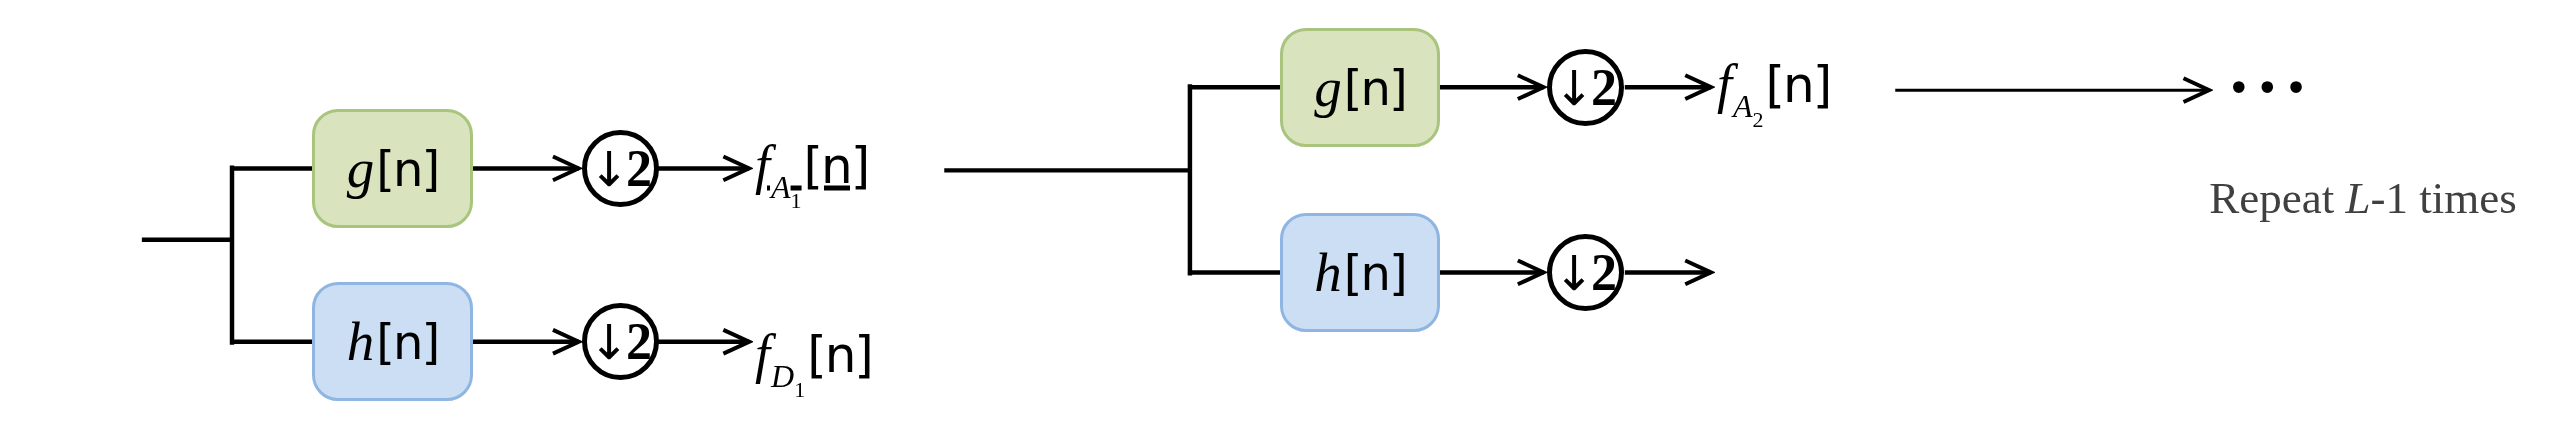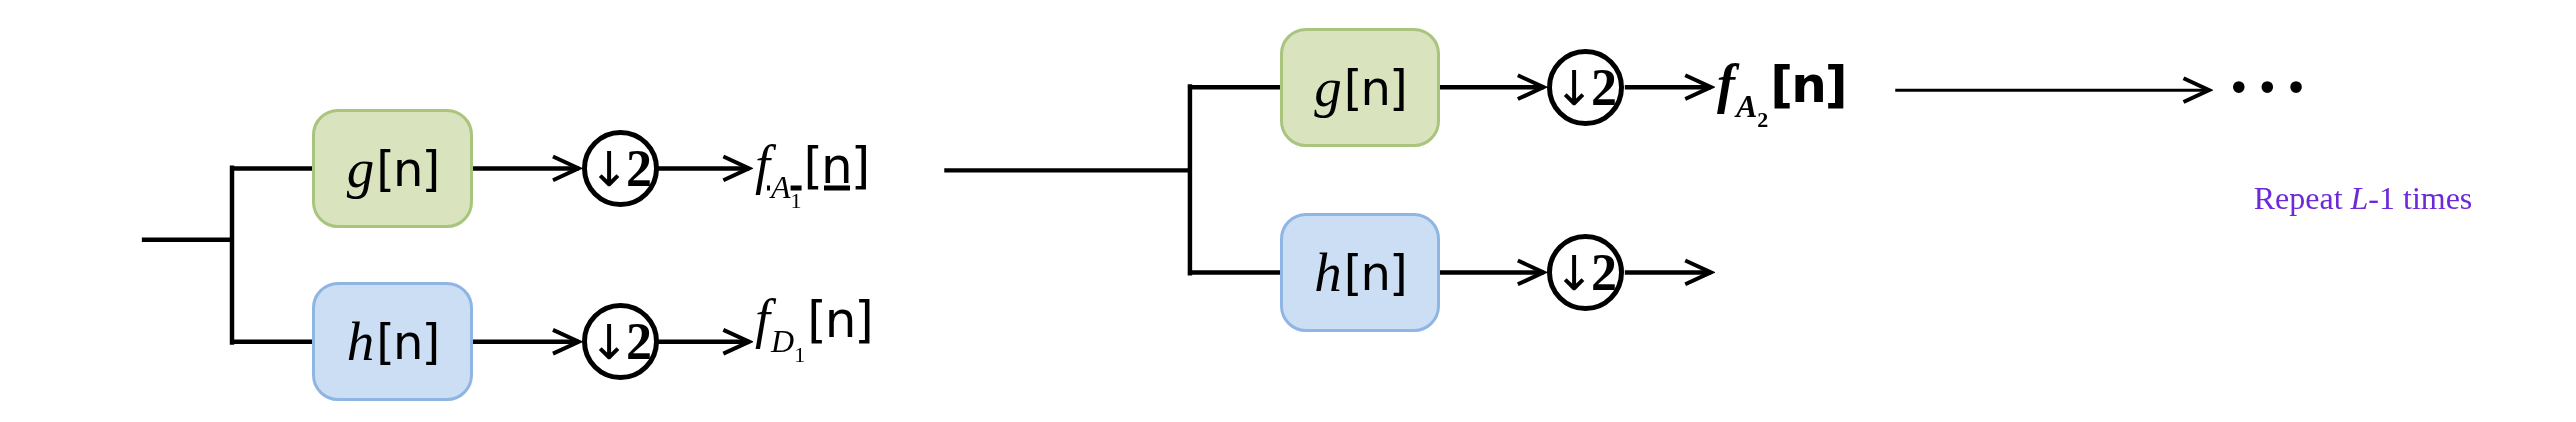--- a/index.html
+++ b/index.html
@@ -116,22 +116,22 @@
     font-size: 40px;
     letter-spacing: 5px;
     line-height: 1;
     color: #000;
   }
 
   .repeat-note {
     position: absolute;
     transform: translate(-50%, -50%);
     font-family: "Liberation Serif", serif;
-    font-size: 32px;
-    color: #6d28d9;
+    font-size: 45px;
+    color: #404040;
     white-space: nowrap;
     line-height: 1;
   }
   .repeat-note .rvar { font-style: italic; }
 </style>
 </head>
 <body>
 
 <div id="canvas">
 
@@ -182,21 +182,21 @@
       <span class="dnum">2</span>
   </div>
   <div class="dcirc" style="left:582px; top:303px;">
     <span class="darr">↓</span>
       <span class="dnum">2</span>
   </div>
 
   <div class="sig" style="left:755px; top:165px;text-decoration:underline;">
     <span class="base">f</span><span class="sub"><span>A</span><span class="subsub">1</span></span><span class="br">[n]</span>
   </div>
-  <div class="sig" style="left:755px; top:319px;">
+  <div class="sig" style="left:755px; top:354px;">
     <span class="base">f</span><span class="sub"><span>D</span><span class="subsub">1</span></span><span class="br">[n]</span>
   </div>
 
   <div class="fbox green" style="left:1280px; top:28px; width:160px; height:119px;">
     <span class="fsym">g</span>
       <span class="fbr">[n]</span>
   </div>
   <div class="fbox blue" style="left:1280px; top:213px; width:160px; height:119px;">
     <span class="fsym">h</span>
       <span class="fbr">[n]</span>
@@ -204,21 +204,21 @@
 
   <div class="dcirc" style="left:1547px; top:49px;">
     <span class="darr">↓</span>
       <span class="dnum">2</span>
   </div>
   <div class="dcirc" style="left:1547px; top:234px;">
     <span class="darr">↓</span>
       <span class="dnum">2</span>
   </div>
 
-  <div class="sig" style="left:1717px; top:84px;font-weight:bold;">
+  <div class="sig" style="left:1717px; top:84px;">
     <span class="base">f</span><span class="sub"><span>A</span><span class="subsub">2</span></span><span class="br">[n]</span>
   </div>
 
   <div class="ellipsis" style="left:2227px; top:88px;">•••</div>
 
   <div class="repeat-note" style="left:2363px; top:198px;">
     <span>Repeat </span><span class="rvar">L</span><span>-1 times</span>
   </div>
 
 </div>

